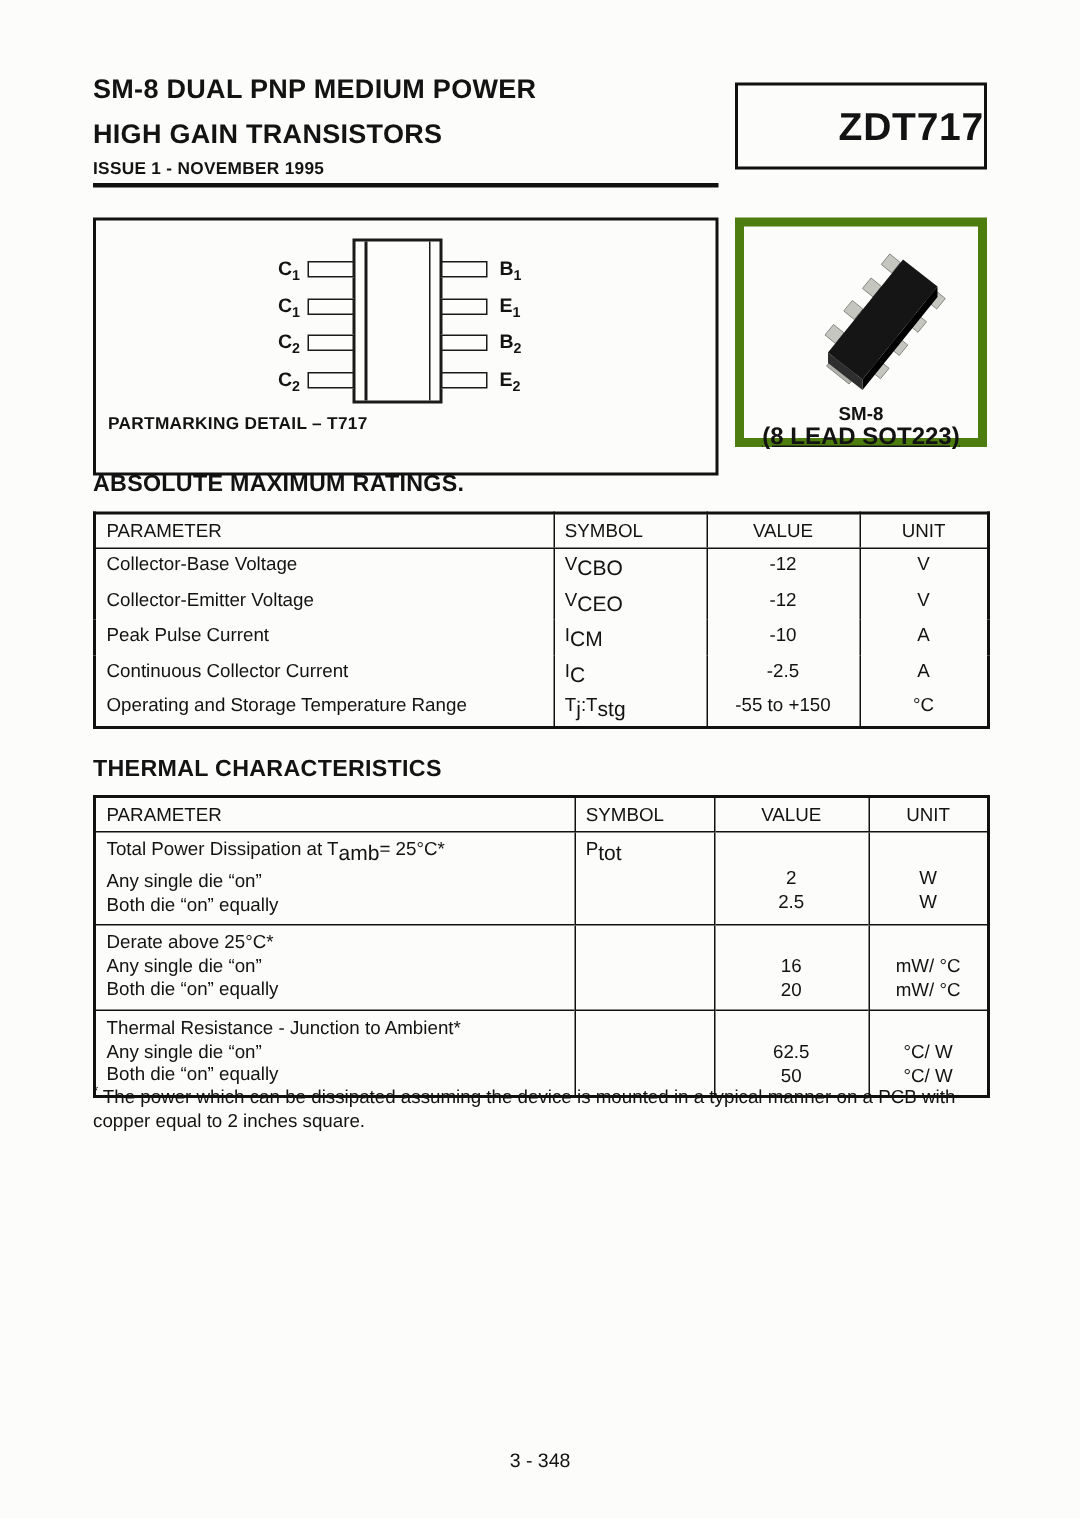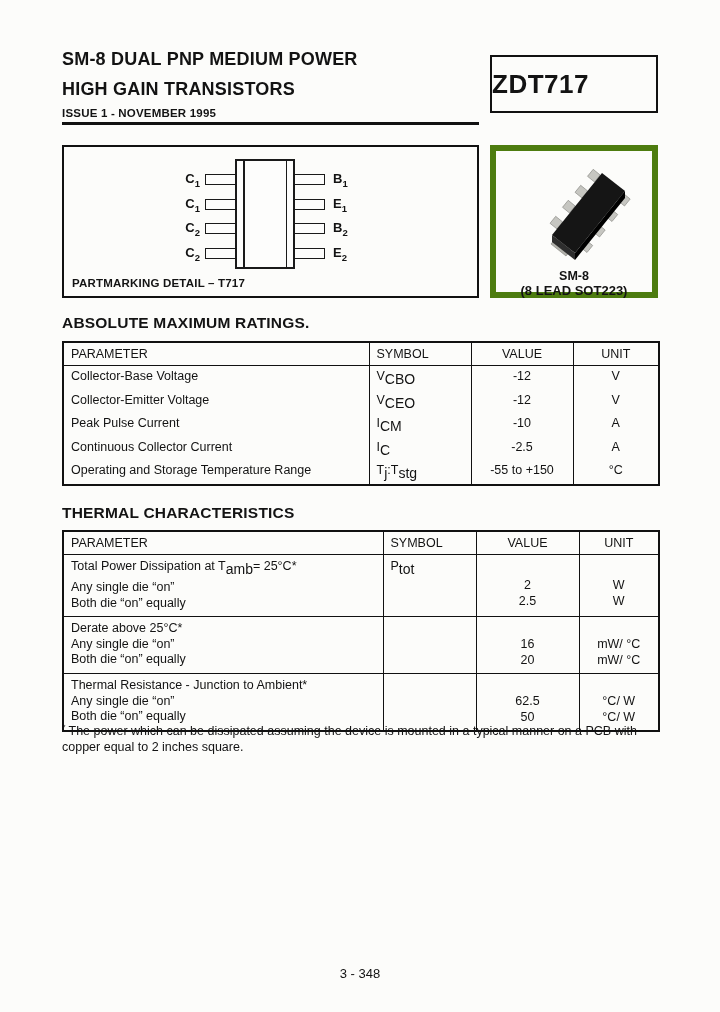--- a/index.html
+++ b/index.html
@@ -7,48 +7,48 @@
   body {
     background: #fbfbf8;
     font-family: "Liberation Sans", sans-serif;
     color: #131313;
     position: relative;
   }
   .page { position: absolute; inset: 0; background: #fcfcfa; }
 
   
   .title { position: absolute; left: 62px; top: 44px; font-size: 18px; font-weight: bold; line-height: 30px; letter-spacing: .2px; }
-  .partbox { position: absolute; left: 490px; top: 55px; width: 168px; height: 58px; border: 2.5px solid #111; display: flex; align-items: center; justify-content: flex-start; }
+  .partbox { position: absolute; left: 490px; top: 55px; width: 168px; height: 58px; border: 2.5px solid #111; display: flex; align-items: center; justify-content: flex-end; }
   .partbox span { font-size: 26px; font-weight: bold; letter-spacing: .5px; }
   .issue { position: absolute; left: 62px; top: 107px; font-size: 11.5px; font-weight: bold; letter-spacing: .2px; }
   .hrule { position: absolute; left: 62px; top: 122px; width: 417px; height: 2.5px; background: #111; }
 
   
-  .pinout-box { position: absolute; left: 62px; top: 145px; width: 417px; height: 153px; border: 2px solid #111; }
+  .pinout-box { position: absolute; left: 62px; top: 145px; width: 417px; height: 172px; border: 2px solid #111; }
   .package-box { position: absolute; left: 490px; top: 145px; width: 168px; height: 153px; border: 6px solid #4d7c0f; }
 
   .chip-body { position: absolute; left: 171px; top: 12px; width: 60px; height: 110px; border: 2px solid #1a1a1a; background: #fdfdfc; }
   .chip-inline { position: absolute; top: 0; bottom: 0; width: 1.5px; background: #1a1a1a; }
   .chip-inline.il-l { left: 6px; } .chip-inline.il-r { right: 6px; }
 
   .pin { position: absolute; width: 31px; height: 11px; border: 1.5px solid #1a1a1a; background: #fdfdfc; }
   .pin.left { left: 141px; } .pin.right { left: 230px; }
   .pin.r0 { top: 27px; } .pin.r1 { top: 52px; } .pin.r2 { top: 76px; } .pin.r3 { top: 101px; }
 
   .plabel { position: absolute; font-size: 13px; font-weight: bold; line-height: 14px; }
   .plabel sub { font-size: 9.5px; }
   .plabel.pleft { left: 92px; width: 44px; text-align: right; }
   .plabel.pright { left: 269px; width: 44px; text-align: left; }
   .plabel.r0 { top: 25px; } .plabel.r1 { top: 50px; } .plabel.r2 { top: 74px; } .plabel.r3 { top: 99px; }
 
   .pm-caption { position: absolute; left: 8px; top: 130px; font-size: 11.5px; font-weight: bold; letter-spacing: .2px; }
 
   .pkg-svg { position: absolute; left: 8px; top: 0; }
   .pkg-name { position: absolute; left: 0; right: 0; top: 118px; text-align: center; font-size: 12.5px; font-weight: bold; }
-  .pkg-type { position: absolute; left: 0; right: 0; top: 132px; text-align: center; font-size: 13px; font-weight: bold; }
+  .pkg-type { position: absolute; left: 0; right: 0; top: 132px; text-align: center; font-size: 16px; font-weight: bold; text-decoration: underline; }
 
   
   .sec-h { position: absolute; left: 62px; font-size: 15.5px; font-weight: bold; letter-spacing: .2px; }
   .h-amr { top: 314px; } .h-th { top: 504px; }
 
   
   table { position: absolute; left: 62px; width: 596px; border: 2px solid #111; border-collapse: collapse; table-layout: fixed; font-size: 12.5px; }
   .t1 { top: 341px; } .t2 { top: 530px; }
   th, td { border-left: 1.5px solid #111; font-weight: normal; vertical-align: top; }
   th:first-child, td:first-child { border-left: none; }

